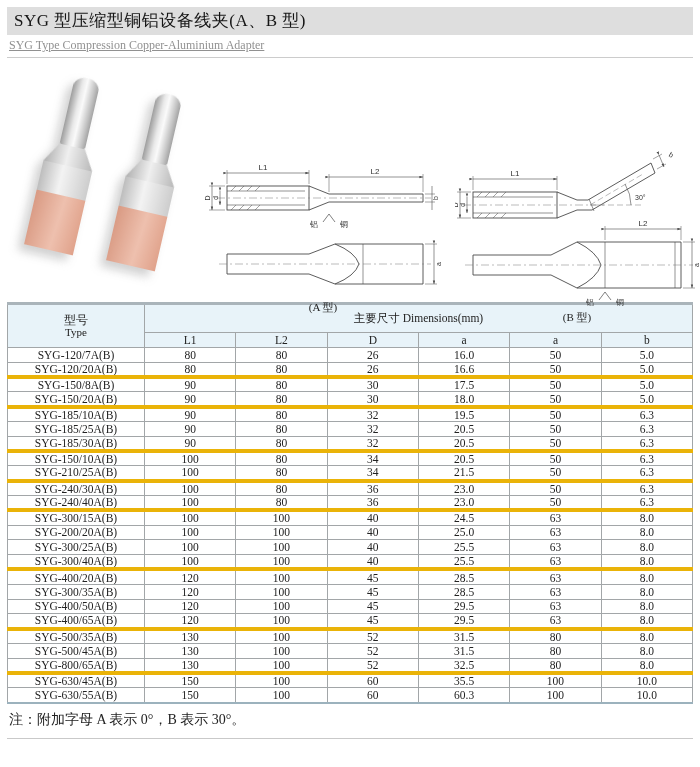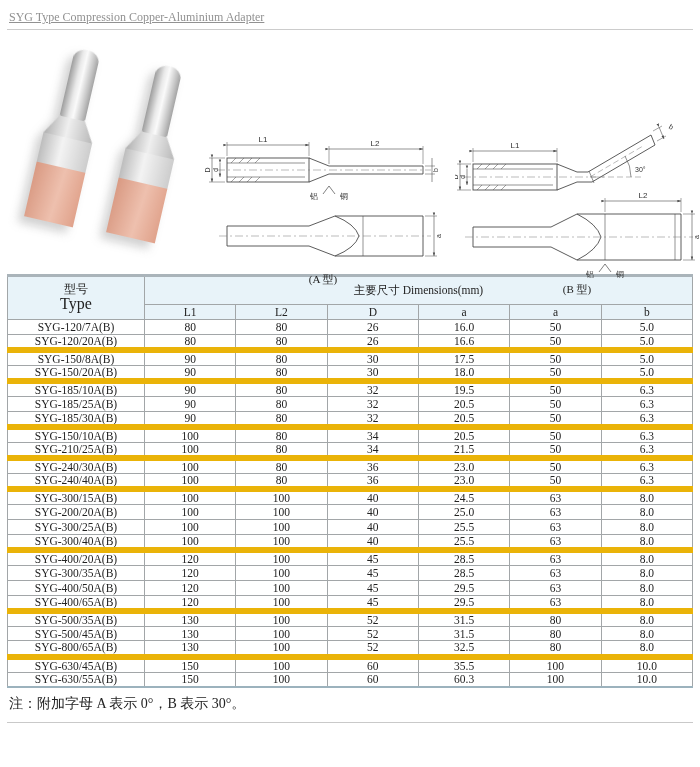--- a/index.html
+++ b/index.html
@@ -52,32 +52,33 @@
     margin-top:1px; border:1px solid #9da4a8;
     border-top:3px solid #aab4ba; border-bottom:2px solid #9cb2bd;
   }
   th,td {
     border:1px solid #a2a6a8; text-align:center; vertical-align:middle;
     font-size:11.5px; font-weight:normal; color:#222;
     padding:0 2px; height:14.8px; line-height:1.05; overflow:hidden; white-space:nowrap;
   }
   thead th { background:#e8f3f9; }
   .th-type-cn { font-size:12px; }
-  .th-type-en { font-size:16px; }
+  .th-type-en { font-size:11px; }
   tr.hrow1 th { height:29px; }
   tr.hrow2 th { height:15px; }
-  tbody tr.group-start td { border-top:6px solid #eab308;margin-top:16px; }
+  tbody tr.group-start td { border-top:4px solid #eab308;margin-top:16px; }
   .note { font-size:14px; color:#222; margin:7px 0 0 2px; }
   .bottom-rule { border:none; border-top:1px solid #c9c9c9; margin:9px 0 0 0; }
 </style>
 </head>
 <body>
 
 <div class="page">
 
+  <div class="title-bar">SYG 型压缩型铜铝设备线夹(A、B 型)</div>
   <div class="subtitle">SYG Type Compression Copper-Aluminium Adapter</div>
   <hr class="rule">
 
   <div class="figures">
 
     <div class="photo">
       <div class="adapter a1">
         <div class="tube"></div>
         <div class="neck"></div>
         <div class="alplate"></div>

